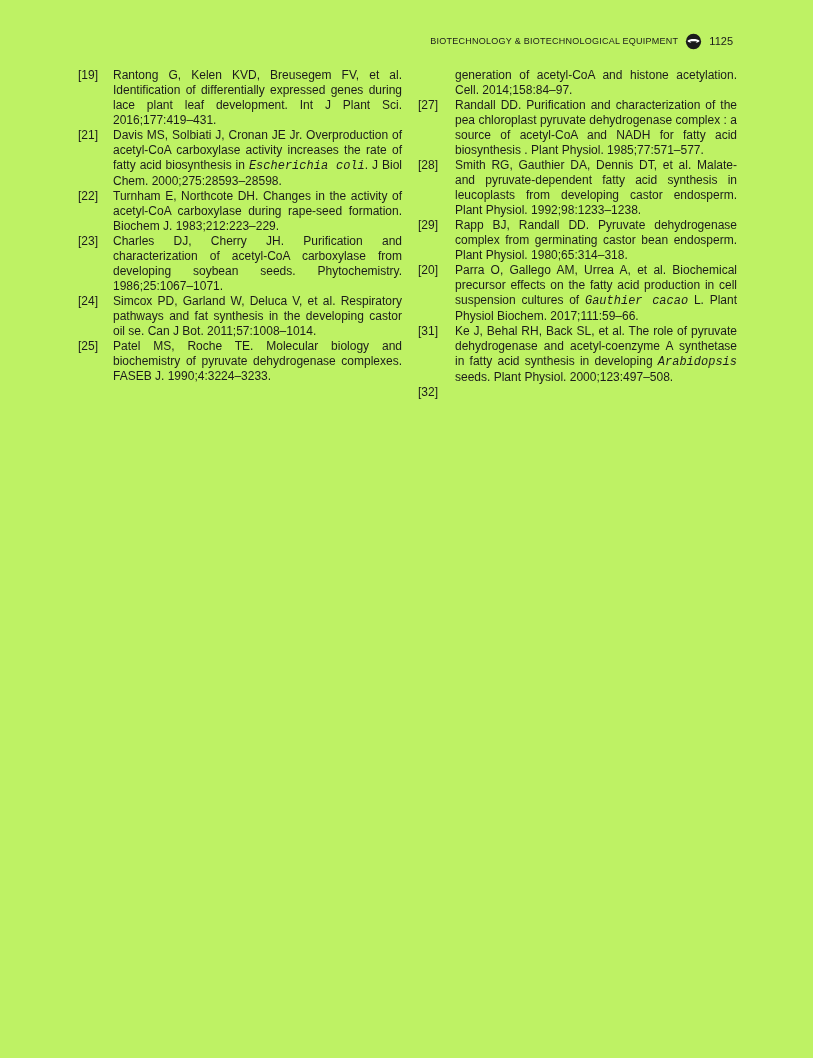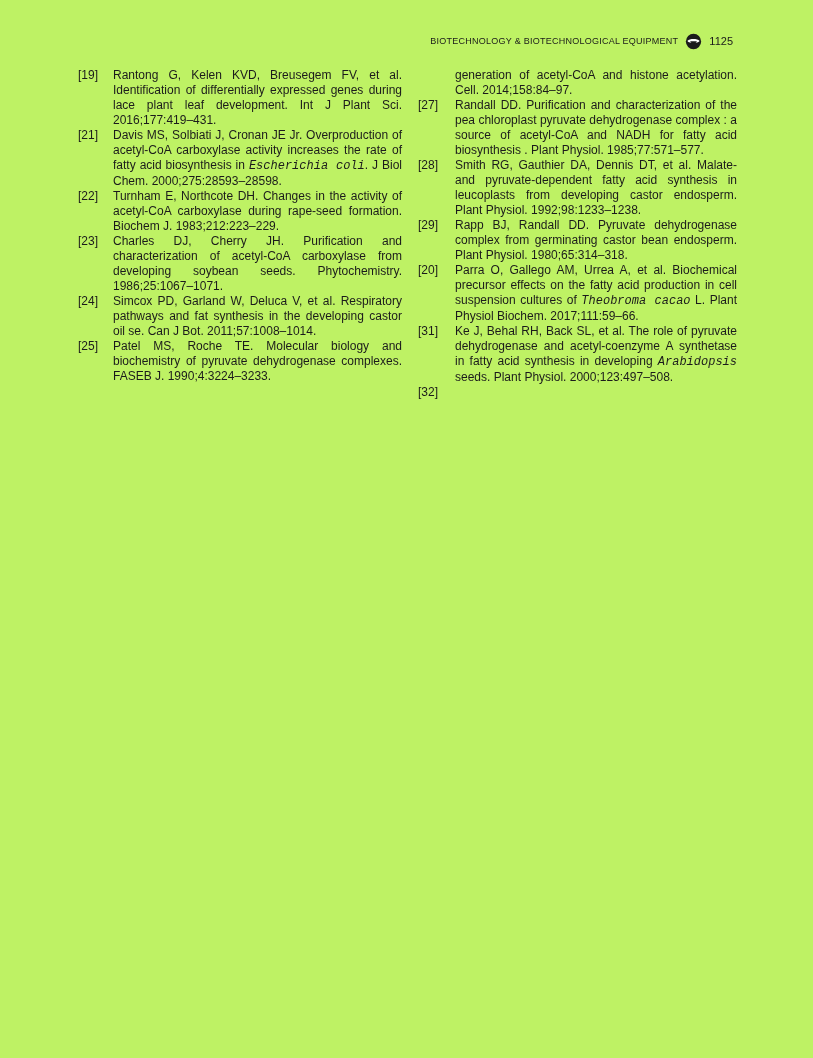--- a/index.html
+++ b/index.html
@@ -105,18 +105,18 @@
       <div class="ref"><span class="ref-label">[23]</span><span class="ref-text"><span>Charles DJ, Cherry JH. Purification and characterization of acetyl-CoA carboxylase from developing soybean seeds. Phytochemistry. 1986;25:1067–1071.</span></span></div>
       <div class="ref"><span class="ref-label">[24]</span><span class="ref-text"><span>Simcox PD, Garland W, Deluca V, et al. Respiratory pathways and fat synthesis in the developing castor oil se. Can J Bot. 2011;57:1008–1014.</span></span></div>
       <div class="ref"><span class="ref-label">[25]</span><span class="ref-text"><span>Patel MS, Roche TE. Molecular biology and biochemistry of pyruvate dehydrogenase complexes. FASEB J. 1990;4:3224–3233.</span></span></div>
     </div>
 
   <div id="right-col" class="ref-col right">
       <div class="ref"><span class="ref-label"></span><span class="ref-text"><span>generation of acetyl-CoA and histone acetylation. Cell. 2014;158:84–97.</span></span></div>
       <div class="ref"><span class="ref-label">[27]</span><span class="ref-text"><span>Randall DD. Purification and characterization of the pea chloroplast pyruvate dehydrogenase complex : a source of acetyl-CoA and NADH for fatty acid biosynthesis . Plant Physiol. 1985;77:571–577.</span></span></div>
       <div class="ref"><span class="ref-label">[28]</span><span class="ref-text"><span>Smith RG, Gauthier DA, Dennis DT, et al. Malate- and pyruvate-dependent fatty acid synthesis in leucoplasts from developing castor endosperm. Plant Physiol. 1992;98:1233–1238.</span></span></div>
       <div class="ref"><span class="ref-label">[29]</span><span class="ref-text"><span>Rapp BJ, Randall DD. Pyruvate dehydrogenase complex from germinating castor bean endosperm. Plant Physiol. 1980;65:314–318.</span></span></div>
-      <div class="ref"><span class="ref-label">[20]</span><span class="ref-text"><span>Parra O, Gallego AM, Urrea A, et al. Biochemical precursor effects on the fatty acid production in cell suspension cultures of </span><i>Theobroma cacao</i><span> L. Plant Physiol Biochem. 2017;111:59–66.</span></span></div>
+      <div class="ref"><span class="ref-label">[20]</span><span class="ref-text"><span>Parra O, Gallego AM, Urrea A, et al. Biochemical precursor effects on the fatty acid production in cell suspension cultures of </span><i>Gauthier cacao</i><span> L. Plant Physiol Biochem. 2017;111:59–66.</span></span></div>
       <div class="ref"><span class="ref-label">[31]</span><span class="ref-text"><span>Ke J, Behal RH, Back SL, et al. The role of pyruvate dehydrogenase and acetyl-coenzyme A synthetase in fatty acid synthesis in developing </span><i>Arabidopsis</i><span> seeds. Plant Physiol. 2000;123:497–508.</span></span></div>
       <div class="ref"><span class="ref-label">[32]</span></div>
     </div>
 
 </div>
 
 </body></html>

